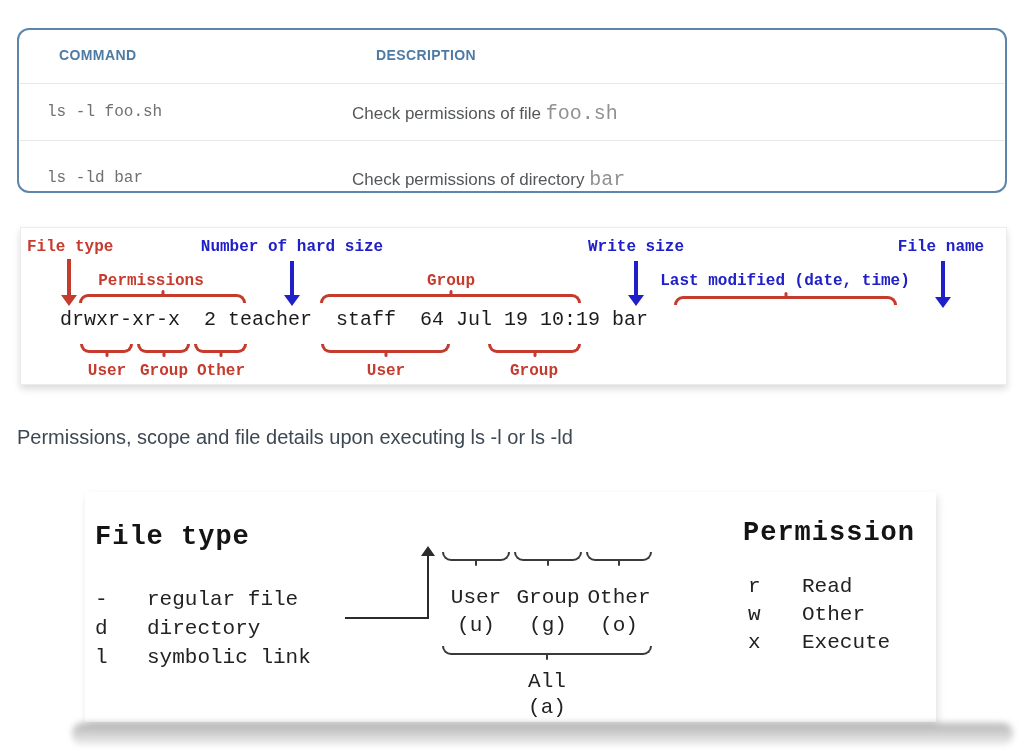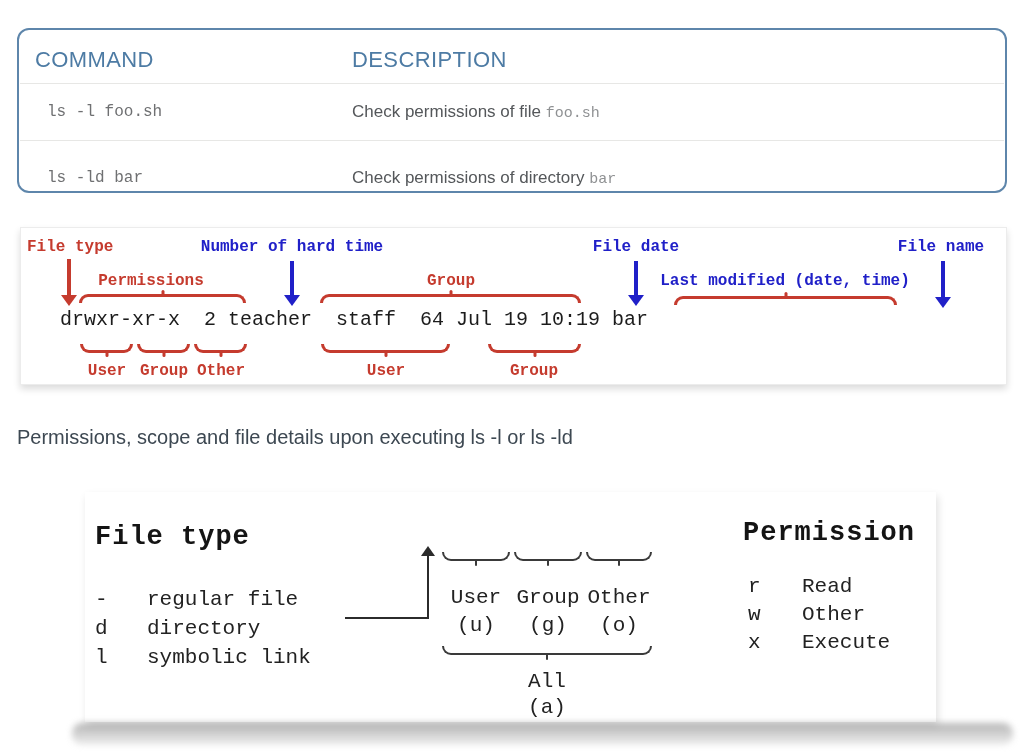--- a/index.html
+++ b/index.html
@@ -4,30 +4,30 @@
 <style>
   * { margin:0; padding:0; box-sizing:border-box; }
   html,body { background:#fff; }
   .page { position:relative; width:1024px; height:756px; background:#ffffff;
           font-family:"Liberation Sans", sans-serif; overflow:hidden; }
 
   
   .cmd-table { position:absolute; left:17px; top:28px; width:990px; height:165px;
                border:2px solid #5e86ab; border-radius:12px; background:#fff; }
   .cmd-header { position:absolute; left:0; top:0; width:100%; height:54px; }
-  .cmd-header .h { position:absolute; top:17px; font-size:22px; font-weight:normal;
-                   color:#4d7ba4; letter-spacing:.4px; }
+  .cmd-header .h { position:absolute; top:17px; font-size:14px; font-weight:bold;
+                   color:#4d7ba4; letter-spacing:.4px;margin-left:24px; }
   .h.c1 { left:16px; } .h.c2 { left:333px; }
   .tdiv { position:absolute; left:1px; width:984px; height:1px; background:#e7e7e5; }
   .cmd-row { position:absolute; left:0; width:100%; }
   .cmd-cell { position:absolute; left:28px; font-family:"Liberation Mono","DejaVu Sans Mono",monospace;
               font-size:16px; color:#6f7072; }
   .desc-cell { position:absolute; left:333px; font-size:17px; color:#54575a; }
   .desc-cell code { font-family:"Liberation Mono","DejaVu Sans Mono",monospace;
-                    font-size:15px; color:#8f9193; }
+                    font-size:20px; color:#8f9193; }
 
   
   .ls-card { position:absolute; left:20px; top:227px; width:987px; height:158px;
              background:#fff; border:1px solid #ececec;
              box-shadow:0 4px 7px rgba(0,0,0,.14); }
   .perm-card { position:absolute; left:85px; top:492px; width:851px; height:230px;
                background:#fff; box-shadow:2px 4px 8px rgba(0,0,0,.12); }
   .shadow-band { position:absolute; left:72px; top:723px; width:941px; height:22px;
                  background:linear-gradient(180deg, rgba(120,120,120,.55), rgba(190,190,190,.25));
                  border-radius:10px; filter:blur(3px); }
@@ -98,22 +98,22 @@
     <div class="tdiv" style="top:110px"></div>
     <div class="cmd-row" style="top:122px;height:51px">
       <span class="cmd-cell" style="top:17px">ls -ld bar</span>
       <span class="desc-cell" style="top:16px"><span>Check permissions of directory</span> <code>bar</code></span>
     </div>
   </div>
 
   <div class="ls-card">
 
     <span class="lbl red" style="left:6px;top:10px">File type</span>
-    <span class="lbl blue ctr" style="left:271px;top:10px">Number of hard time</span>
-    <span class="lbl blue ctr" style="left:615px;top:10px">File date</span>
+    <span class="lbl blue ctr" style="left:271px;top:10px">Number of hard size</span>
+    <span class="lbl blue ctr" style="left:615px;top:10px">Write size</span>
     <span class="lbl blue ctr" style="left:920px;top:10px">File name</span>
 
     <span class="lbl red ctr" style="left:130px;top:44px">Permissions</span>
     <span class="lbl red ctr" style="left:430px;top:44px">Group</span>
     <span class="lbl blue ctr" style="left:764px;top:44px">Last modified (date, time)</span>
 
     <div class="arrow red" style="left:40px;top:31px;height:47px">
         <div class="stem"></div>
         <div class="head"></div>
       </div>

